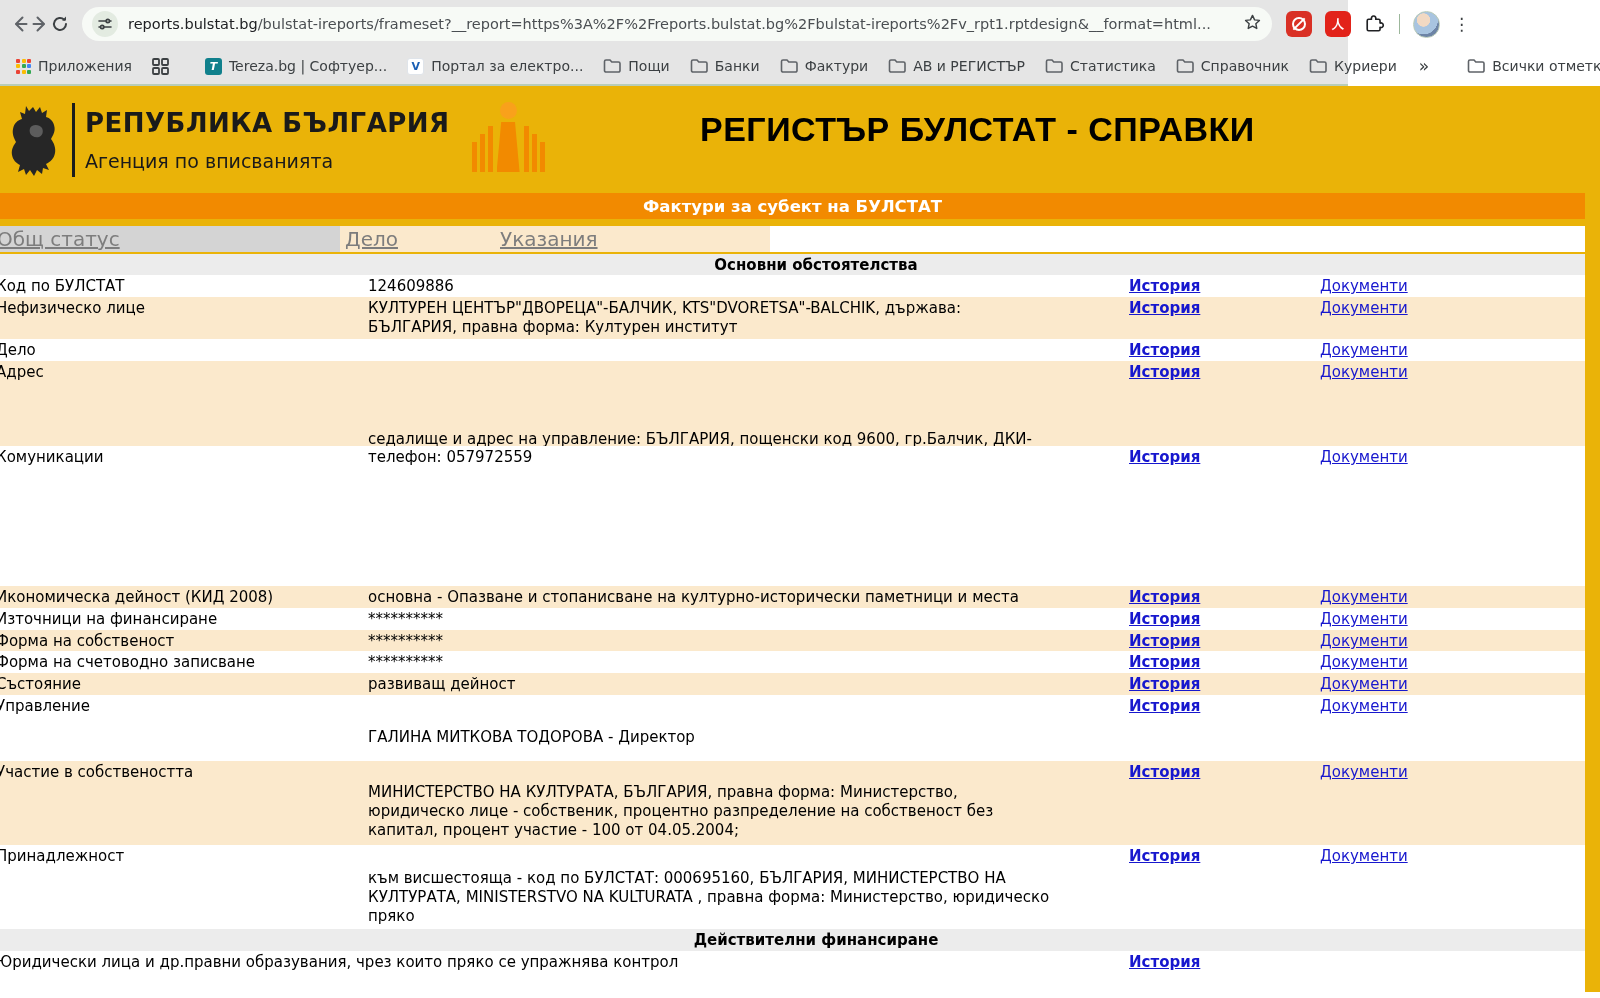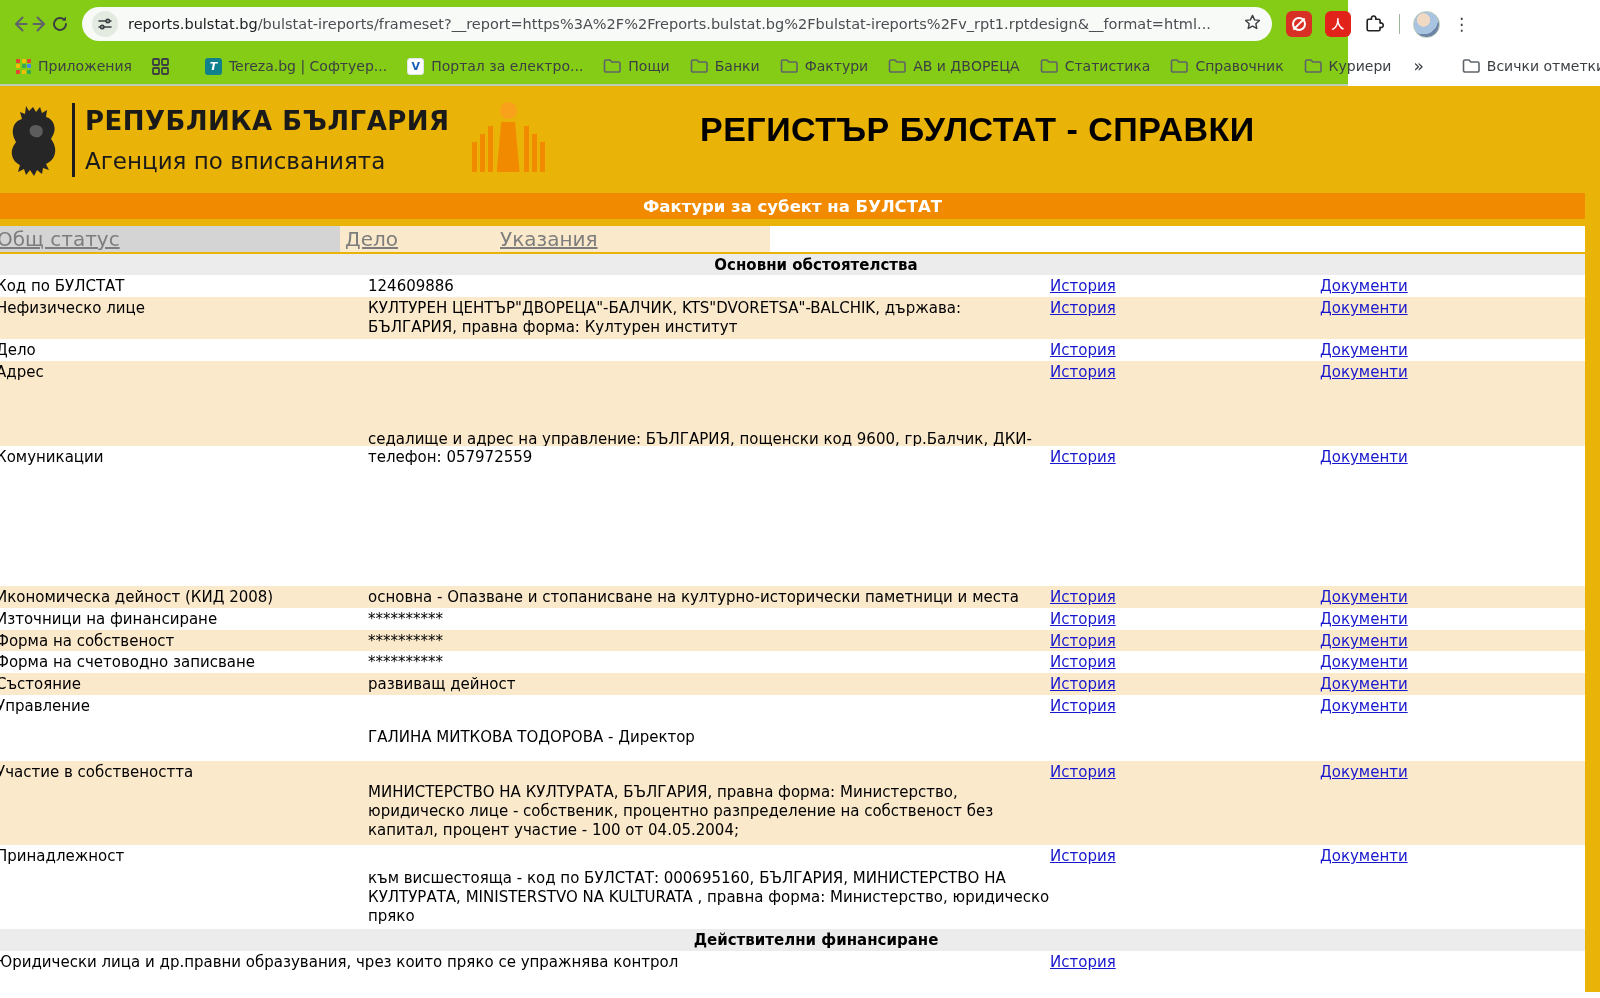--- a/index.html
+++ b/index.html
@@ -1,20 +1,20 @@
 <!DOCTYPE html>
 <html><head>
 <meta charset="utf-8">
 <style>
   * { margin:0; padding:0; box-sizing:border-box; }
   html,body { width:1600px; height:998px; overflow:hidden;
     font-family:"DejaVu Sans","Liberation Sans",sans-serif; background:#fff; }
 
   
-  .chrome { width:1348px; background:#84cc16; }
+  .chrome { width:1348px; background:#e5e5e5; }
   .toolbar { height:48px; display:flex; align-items:center; padding:0 10px; }
   .nav-btn { width:34px; height:34px; display:flex; align-items:center; justify-content:center;
     border-radius:50%; color:#5f6368; font-size:21px; }
   .nav-btn svg { display:block; }
   .omnibox { flex:0 0 auto; width:1190px; height:34px; margin-left:12px; background:#f7faf6;
     border-radius:17px; display:flex; align-items:center; padding:0 10px; overflow:hidden; }
   .tune-circle { width:26px; height:26px; border-radius:50%; background:#e3ebe1;
     display:flex; align-items:center; justify-content:center; flex:0 0 auto; }
   .url-text { margin-left:10px; font-size:14.5px; color:#202124; white-space:nowrap; overflow:hidden; flex:1; }
   .url-text .path { color:#4a4e52; }
@@ -44,21 +44,21 @@
   .fav-v { background:#fff; color:#1a5fb4; border:1px solid #dfe4ea; }
   .chev { font-size:17px; color:#3c4043; padding:0 10px; }
 
   
   .page { position:relative; width:1600px; height:906px; background:#eab308; }
   .page-header { position:relative; height:107px; }
   .logo-wrap { position:absolute; left:6px; top:14px; display:flex; align-items:center; }
   .lion svg { display:block; }
   .logo-bar { width:3px; height:74px; background:#1c1c1c; margin:0 10px 0 8px; }
   .agency-name .l1 { font-size:26px; font-weight:bold; color:#1a1a1a; letter-spacing:0.5px; }
-  .agency-name .l2 { font-size:23px; color:#1a1a1a; margin-top:12px; }
+  .agency-name .l2 { font-size:19px; color:#1a1a1a; margin-top:12px; }
   .orange-mark { position:relative; width:86px; height:76px; margin-left:14px; }
   .orange-mark .head { position:absolute; left:36px; top:0; width:17px; height:17px; border-radius:50%; background:#f9a11b; }
   .orange-mark .body { position:absolute; left:33px; top:20px; width:23px; height:50px; background:#f28a00;
     clip-path:polygon(20% 0,80% 0,100% 100%,0 100%); }
   .orange-mark .bar { position:absolute; bottom:6px; width:5px; background:#f28a00; }
   .page-title { position:absolute; left:700px; top:24px; font-family:"Liberation Sans",sans-serif;
     font-size:34px; font-weight:bold; color:#000; letter-spacing:0.5px; }
 
   .banner { width:1585px; height:26px; background:#f28a00; display:flex; align-items:center; justify-content:center; }
   .banner span { color:#fff; font-weight:bold; font-size:16.5px; }
@@ -71,21 +71,21 @@
 
   .sec-row { width:1585px; background:#ececec; display:flex; align-items:center; justify-content:center;padding-left:47px; }
   .sec-row span { font-size:15px; font-weight:bold; color:#000; }
 
   .data-row { position:relative; width:1585px; font-size:15px; color:#000; }
   .bg-cream { background:#fbe9cc; }
   .bg-white { background:#fff; }
   .row-label { position:absolute; left:-4px; top:2px; white-space:nowrap; }
   .row-value { position:absolute; left:368px; top:2px; width:682px; line-height:19px; }
   .lnk { position:absolute; top:2px; font-size:15px; color:#1717ce; text-decoration:underline; cursor:pointer; }
-  .lnk.hist { left:1050px; } .lnk.docs { left:1320px; }
+  .lnk.hist { left:1129px;font-weight:bold; } .lnk.docs { left:1320px; }
   .spacer { width:1585px; background:#fff; }
 </style>
 </head>
 <body>
 
 <div class="chrome">
   <div class="toolbar">
     <div class="nav-btn">
       <svg width="20" height="20" viewBox="0 0 20 20">
           <path d="M12.5 3.5 6 10l6.5 6.5" stroke="#5f6368" stroke-width="2" fill="none" stroke-linecap="round" stroke-linejoin="round"></path>
@@ -182,21 +182,21 @@
       <div class="bm">
         <svg width="18" height="16" viewBox="0 0 18 16">
           <path d="M1.5 3.5a1.5 1.5 0 0 1 1.5-1.5h4l1.8 2h6.7a1.5 1.5 0 0 1 1.5 1.5v7a1.5 1.5 0 0 1-1.5 1.5H3a1.5 1.5 0 0 1-1.5-1.5z" fill="none" stroke="#5f6368" stroke-width="1.6"></path>
         </svg>
         <span>Фактури</span>
       </div>
       <div class="bm">
         <svg width="18" height="16" viewBox="0 0 18 16">
           <path d="M1.5 3.5a1.5 1.5 0 0 1 1.5-1.5h4l1.8 2h6.7a1.5 1.5 0 0 1 1.5 1.5v7a1.5 1.5 0 0 1-1.5 1.5H3a1.5 1.5 0 0 1-1.5-1.5z" fill="none" stroke="#5f6368" stroke-width="1.6"></path>
         </svg>
-        <span>АВ и ДВОРЕЦА</span>
+        <span>АВ и РЕГИСТЪР</span>
       </div>
       <div class="bm">
         <svg width="18" height="16" viewBox="0 0 18 16">
           <path d="M1.5 3.5a1.5 1.5 0 0 1 1.5-1.5h4l1.8 2h6.7a1.5 1.5 0 0 1 1.5 1.5v7a1.5 1.5 0 0 1-1.5 1.5H3a1.5 1.5 0 0 1-1.5-1.5z" fill="none" stroke="#5f6368" stroke-width="1.6"></path>
         </svg>
         <span>Статистика</span>
       </div>
       <div class="bm">
         <svg width="18" height="16" viewBox="0 0 18 16">
           <path d="M1.5 3.5a1.5 1.5 0 0 1 1.5-1.5h4l1.8 2h6.7a1.5 1.5 0 0 1 1.5 1.5v7a1.5 1.5 0 0 1-1.5 1.5H3a1.5 1.5 0 0 1-1.5-1.5z" fill="none" stroke="#5f6368" stroke-width="1.6"></path>

